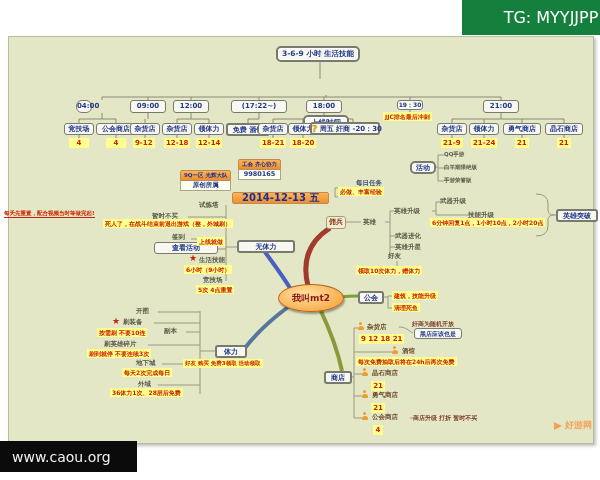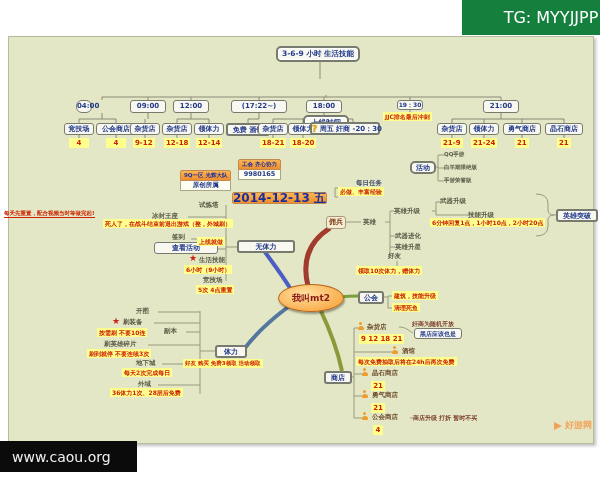--- a/index.html
+++ b/index.html
@@ -28,21 +28,21 @@
   .note{position:absolute;font-size:6px;color:#cc2200;background:#ffff8e;white-space:nowrap;
         padding:0 2px;font-weight:bold;line-height:9px;}
   .val{position:absolute;font-size:7px;color:#cc2200;background:#ffff8e;white-space:nowrap;
         padding:0 2px;font-weight:bold;line-height:10px;text-align:center;box-sizing:border-box;}
   .banner{position:absolute;}
   .banner .hd{background:linear-gradient(#fcb653,#ef8e2e);color:#1a2f9e;font-size:5.5px;font-weight:bold;
         padding:1px 3px;border-radius:2px 2px 0 0;border:1px solid #c08a50;white-space:nowrap;line-height:7px;}
   .banner .vl{background:#fffef2;border:1px solid #aaa688;border-top:none;color:#223a8c;font-size:6.5px;
         font-weight:bold;text-align:center;padding:0 2px;line-height:9px;white-space:nowrap;}
   .dateb{position:absolute;background:linear-gradient(#fcb653,#ef8e2e);border:1px solid #c08a50;
-        color:#1a2f9e;font-weight:bold;font-size:12px;padding:1px 0;border-radius:2px;
+        color:#1a2f9e;font-weight:bold;font-size:10px;padding:1px 9px;border-radius:2px;
         white-space:nowrap;line-height:8px;}
   .center-node{position:absolute;background:radial-gradient(ellipse at 40% 35%,#ffe0a0,#f79b2e);
         border:1.5px solid #b5651d;border-radius:50%;color:#8a1a1a;font-weight:bold;font-size:9px;
         display:flex;align-items:center;justify-content:center;box-shadow:1px 2px 2px rgba(0,0,0,.35);}
   .star{position:absolute;color:#cc2211;font-size:9px;line-height:9px;}
   .star::before{content:"★";}
   .qmark{color:#e8b000;font-weight:bold;font-size:9px;text-shadow:0 0 1px #a07000;vertical-align:middle;}
   .qmark::before{content:"?";}
   .person{position:absolute;width:7px;height:8px;}
   .person::before{content:"";position:absolute;left:2px;top:0;width:3px;height:3px;border-radius:50%;background:#ef9c2d;}
@@ -159,21 +159,21 @@
     <div class="plain" style="left:388px;top:252px;">好友</div>
     <div class="note" style="left:356px;top:266px;">领取10次体力，赠体力</div>
 
     <div class="box h13" style="left:358px;top:291px;width:26px;border-width:2px;">公会</div>
     <div class="note" style="left:392px;top:291px;">建筑，技能升级</div>
     <div class="note" style="left:392px;top:303px;">清理死鱼</div>
 
     <div class="box h13" style="left:237px;top:240px;width:58px;border-width:2px;">无体力</div>
     <div class="redline" style="left:4px;top:209px;">每天先重置，配合视频当时等做完起!</div>
     <div class="plain" style="left:199px;top:201px;">试炼塔</div>
-    <div class="plain" style="left:152px;top:212px;">冰封王座</div>
+    <div class="plain" style="left:152px;top:212px;">暂时不买</div>
     <div class="note" style="left:103px;top:219px;">死人了，在战斗结束前退出游戏（整，外城刷）</div>
     <div class="plain" style="left:172px;top:233px;">签到</div>
     <div class="box" style="left:154px;top:242px;width:64px;">查看活动</div>
     <div class="note" style="left:197px;top:237px;">上线就做</div>
     <span class="star" style="left:189px;top:254px;"></span>
     <div class="plain" style="left:199px;top:256px;">生活技能</div>
     <div class="note" style="left:184px;top:265px;">6小时（9小时）</div>
     <div class="plain" style="left:203px;top:276px;">竞技场</div>
     <div class="note" style="left:196px;top:285px;">5次 4点重置</div>
 

